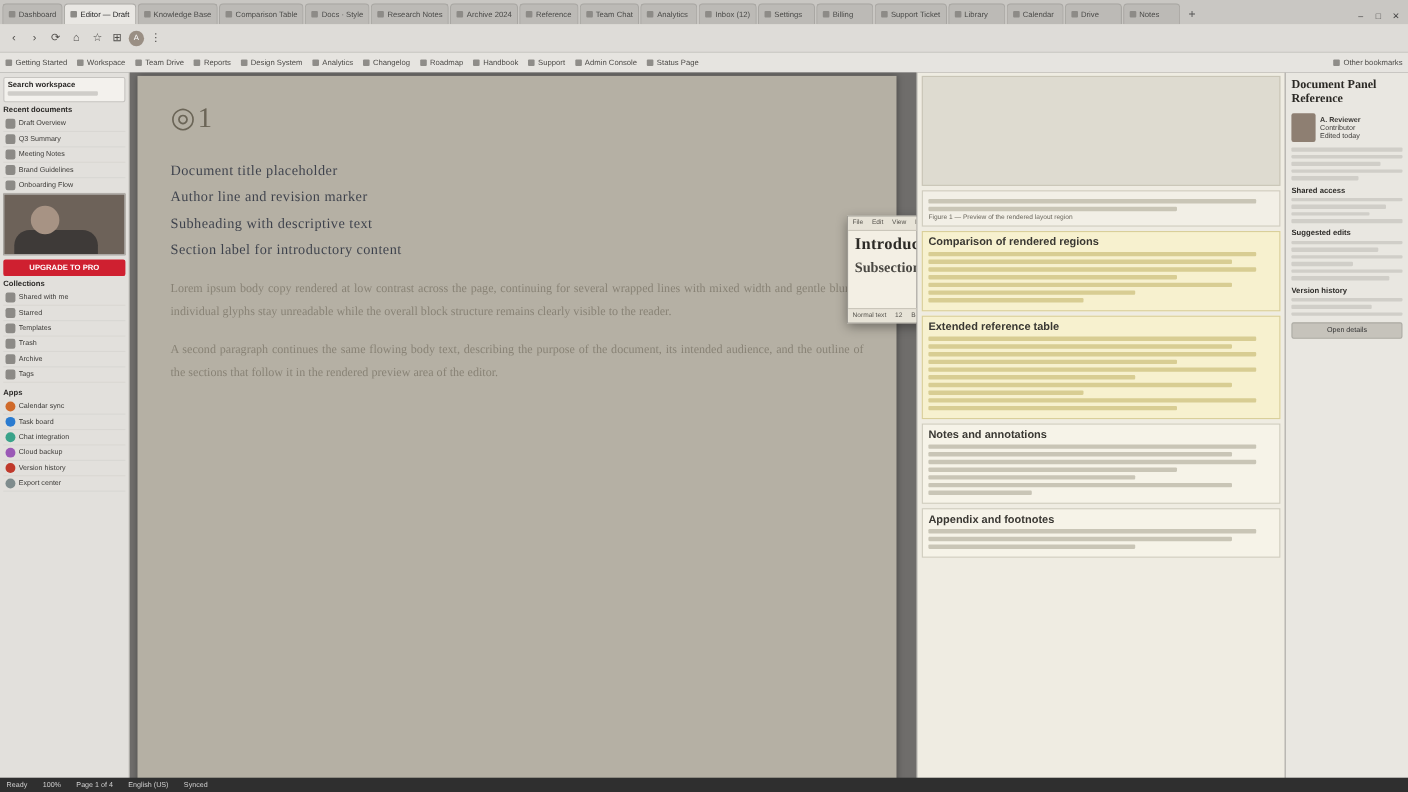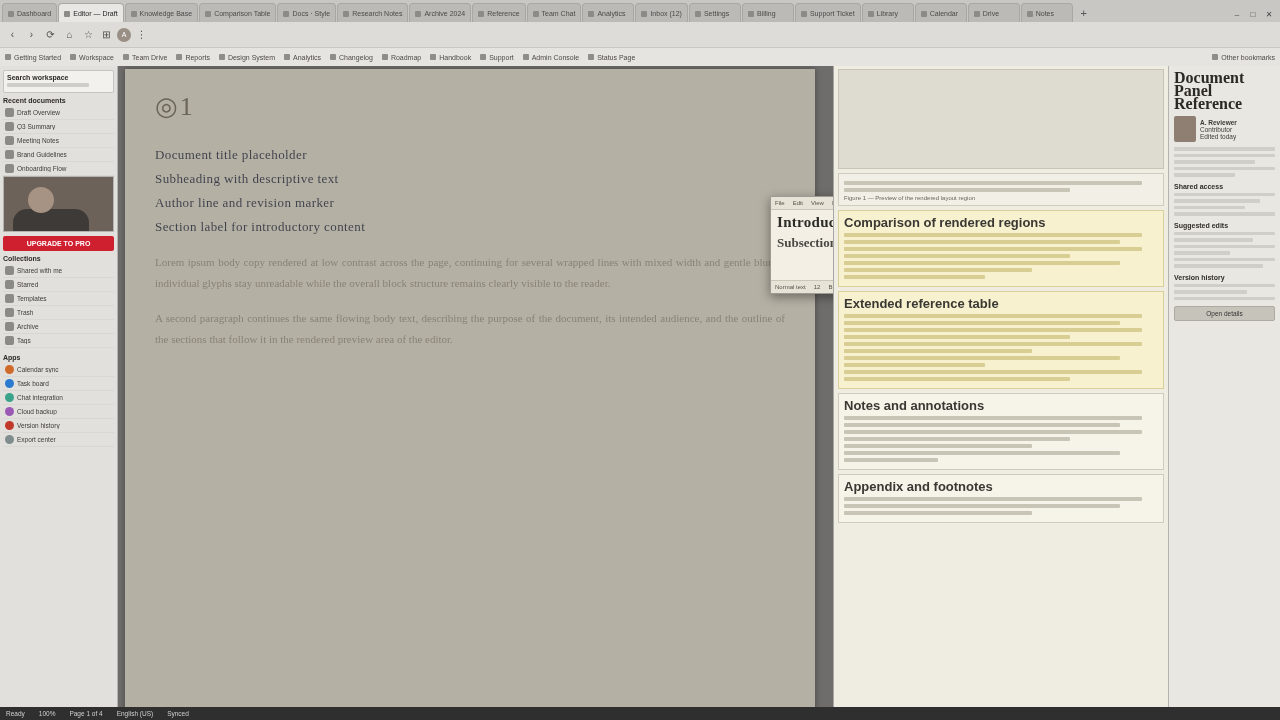--- a/index.html
+++ b/index.html
@@ -218,21 +218,21 @@
     padding: 3px 4px;
     overflow: hidden;
   }
   .art-block {
     background: #f6f3e8; border: 1px solid #cfcbbd;
     margin-bottom: 4px; padding: 4px 5px;
   }
   .art-block.tint { background: #f7f1cf; border-color: #d9cf9a; }
   .art-block.plain { background: #f2efe6; }
   .art-h {
-    font-size: 13px; font-weight: bold; color: #3a3833; margin-bottom: 3px;
+    font-size: 10px; font-weight: bold; color: #3a3833; margin-bottom: 3px;
   }
   .txt-line {
     height: 4px; background: #c9c5b6; border-radius: 1px; margin: 3px 0;
   }
   .txt-line.w95 { width: 95%; } .txt-line.w88 { width: 88%; }
   .txt-line.w72 { width: 72%; } .txt-line.w60 { width: 60%; }
   .txt-line.w45 { width: 45%; } .txt-line.w30 { width: 30%; }
   .tint .txt-line { background: #d8cd93; }
   .art-img {
     width: 100%; height: 100px; background: #dedbd0;
@@ -242,21 +242,21 @@
   
   .right-rail {
     width: 112px; flex: 0 0 112px;
     background: #e9e7e1;
     border-left: 1px solid #b5b3af;
     padding: 5px 5px;
     overflow: hidden;
     font-size: 6.5px; color: #3d3b38;
   }
   .rr-title {
-    font-size: 16px; font-weight: bold; line-height: 13px;
+    font-size: 11px; font-weight: bold; line-height: 13px;
     color: #2b2925; margin-bottom: 6px; font-family: "Liberation Serif", serif;
   }
   .rr-author { display: flex; gap: 4px; align-items: center; margin-bottom: 5px; }
   .rr-avatar {
     width: 22px; height: 26px; background: #8e7f72; border-radius: 2px; flex: 0 0 auto;
   }
   .rr-sub { font-weight: bold; font-size: 7px; margin: 6px 0 3px; color: #2f2d2a; }
   .rr-line { height: 3.5px; background: #d0cec8; border-radius: 1px; margin: 3px 0; }
   .rr-btn {
     background: #c6c3bb; border: 1px solid #acaaa3;
@@ -488,22 +488,22 @@
       <div class="lp-item">
           <span class="ic" style="background:#7f8c8d;border-radius:50%"></span>
           <span class="tx">Export center</span>
         </div>
     </div>
 
     <div class="doc-wrap">
       <div class="doc-page">
         <div class="doc-logo">◎1</div>
         <div class="doc-h">Document title placeholder</div>
+        <div class="doc-h">Author line and revision marker</div>
         <div class="doc-h">Subheading with descriptive text</div>
-        <div class="doc-h">Author line and revision marker</div>
         <div class="doc-h">Section label for introductory content</div>
         <div class="doc-p">Lorem ipsum body copy rendered at low contrast across the page, continuing for several wrapped lines with mixed width and gentle blur so individual glyphs stay unreadable while the overall block structure remains clearly visible to the reader.</div>
         <div class="doc-p">A second paragraph continues the same flowing body text, describing the purpose of the document, its intended audience, and the outline of the sections that follow it in the rendered preview area of the editor.</div>
       </div>
 
       <div class="overlay-dialog">
         <div class="od-bar">
           <span>File</span>
           <span>Edit</span>
           <span>View</span>

